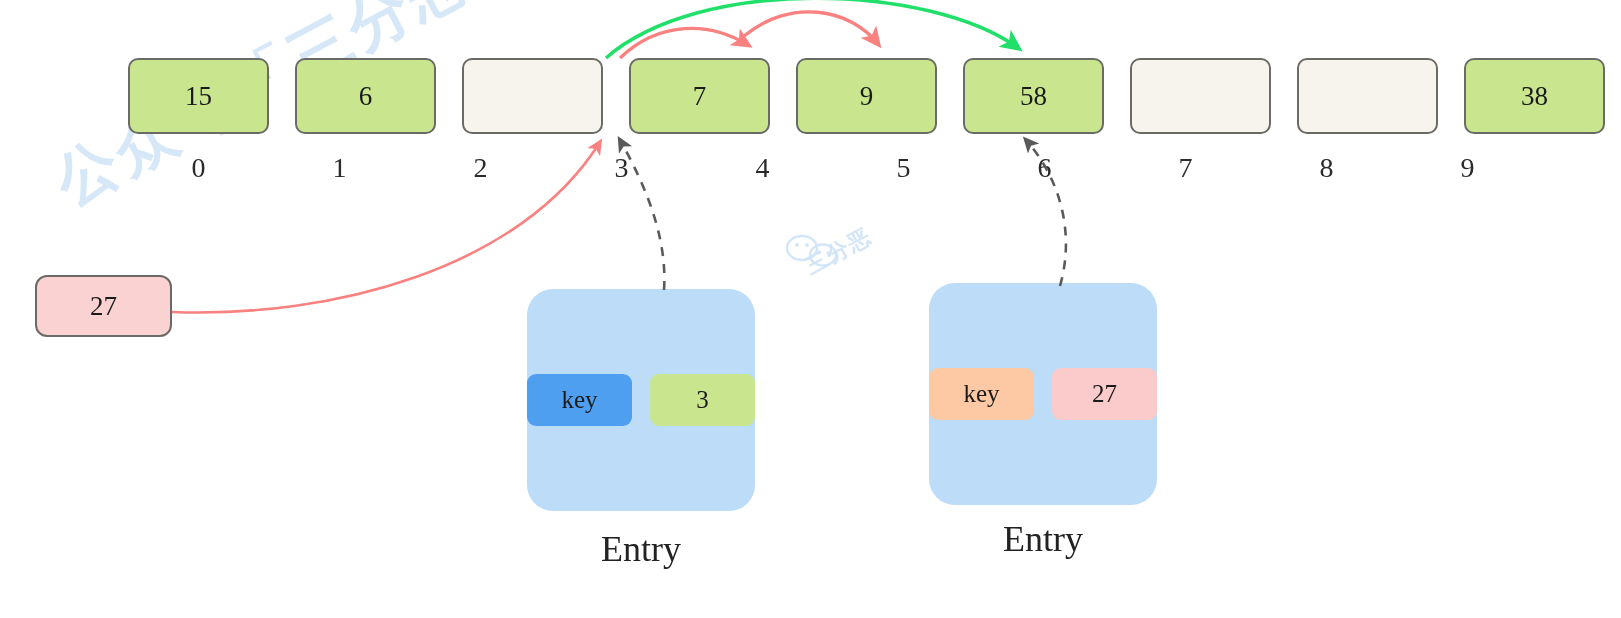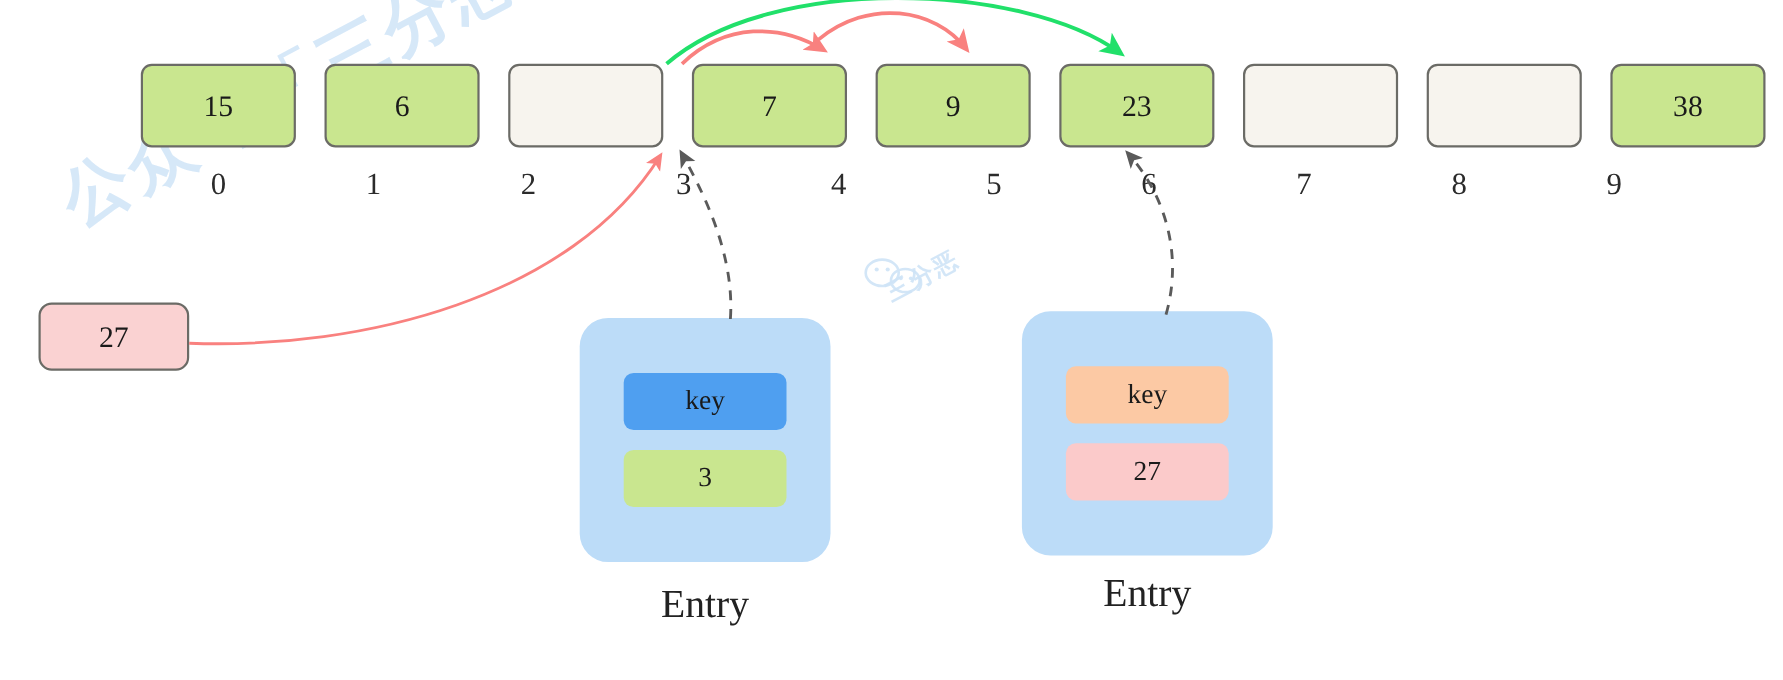--- a/index.html
+++ b/index.html
@@ -28,21 +28,21 @@
   #indexrow{position:absolute;left:128px;top:152px;width:1410px;display:flex;}
   .idx{width:141px;text-align:center;font-size:28px;color:#2b2b2b;}
 
   
   #keybox{position:absolute;left:35px;top:275px;width:137px;height:62px;box-sizing:border-box;
           background:#fad2d2;border:2px solid #6b6b66;border-radius:12px;
           display:flex;align-items:center;justify-content:center;font-size:27px;}
 
   
   .entry{position:absolute;width:228px;height:222px;background:#bcdcf8;border-radius:26px;
-         display:flex;flex-direction:column;align-items:center;justify-content:center;gap:18px;}
+         display:flex;flex-direction:row;align-items:center;justify-content:center;gap:18px;}
   #entry-a{left:527px;top:289px;}
   #entry-b{left:929px;top:283px;}
   .slot{width:148px;height:52px;border-radius:9px;display:flex;align-items:center;
         justify-content:center;font-size:25px;}
   .slot.blue{background:#4f9ff0;}
   .slot.green{background:#c9e68f;}
   .slot.peach{background:#fcc9a4;}
   .slot.pink{background:#fbcaca;}
   .entry-label{position:absolute;font-size:36px;color:#222;text-align:center;width:228px;}
   #label-a{left:527px;top:528px;}
@@ -79,21 +79,21 @@
   <div class="cell empty">
       <span></span>
     </div>
   <div class="cell filled">
       <span>7</span>
     </div>
   <div class="cell filled">
       <span>9</span>
     </div>
   <div class="cell filled">
-      <span>23</span>
+      <span>58</span>
     </div>
   <div class="cell empty">
       <span></span>
     </div>
   <div class="cell empty">
       <span></span>
     </div>
   <div class="cell filled">
       <span>38</span>
     </div>

